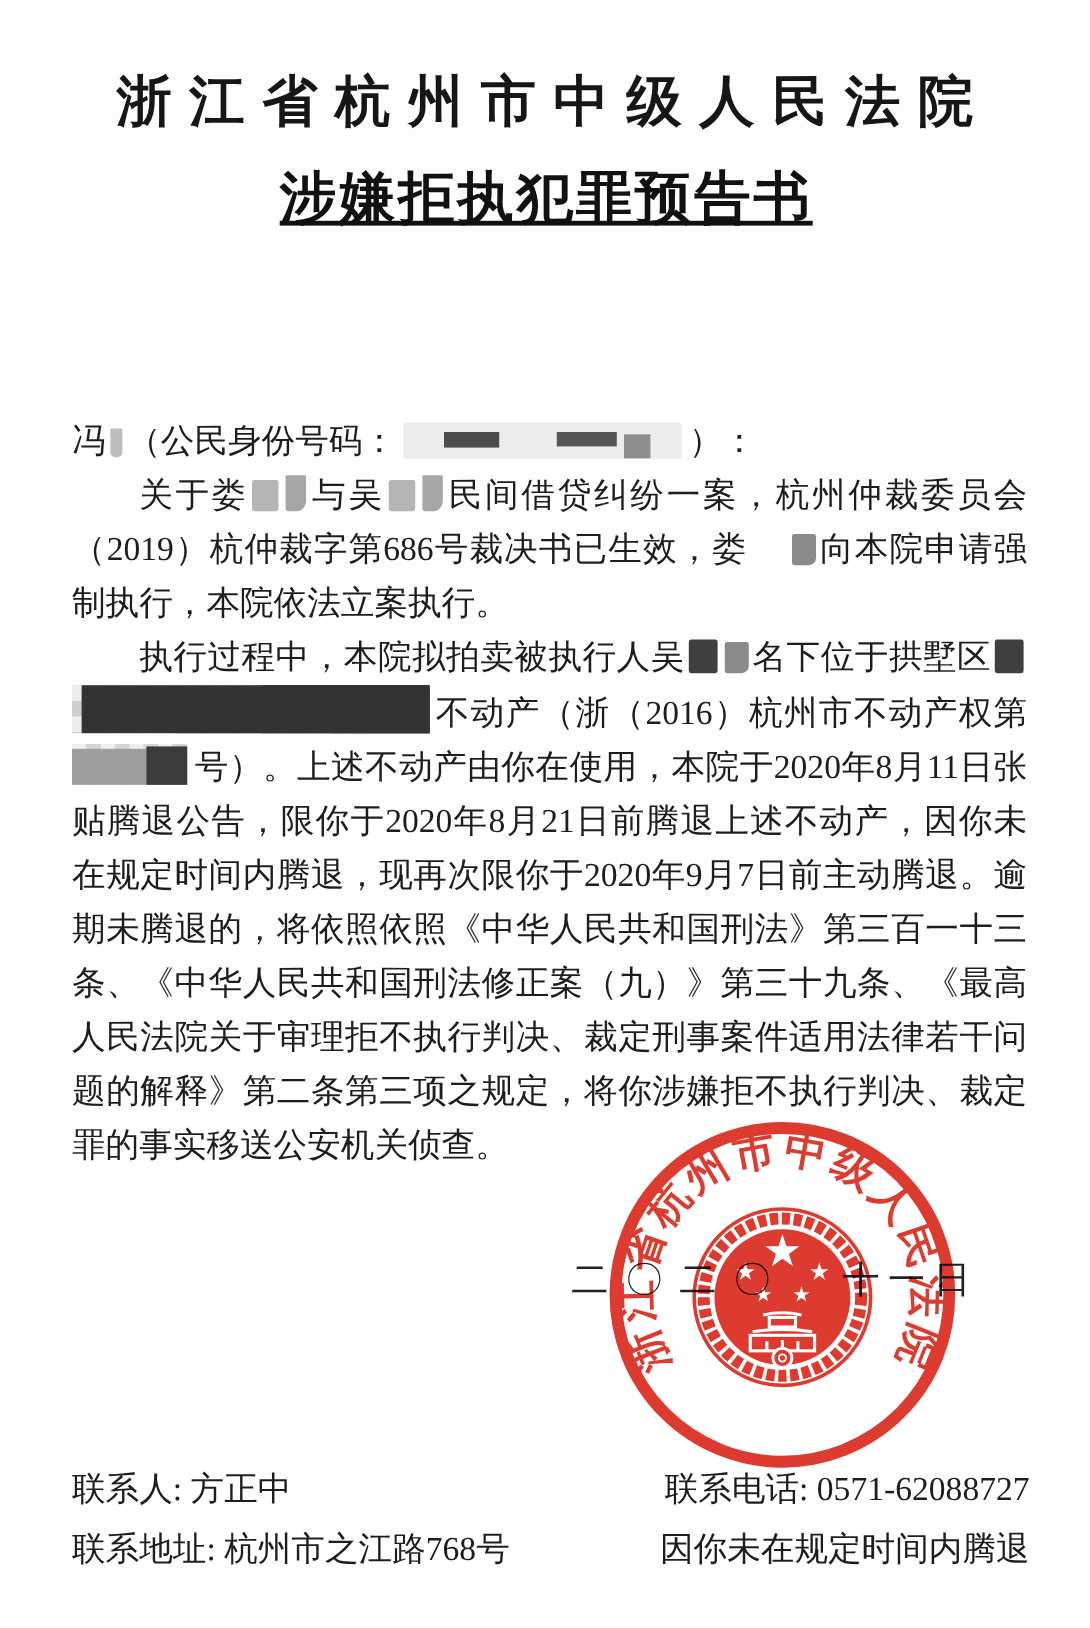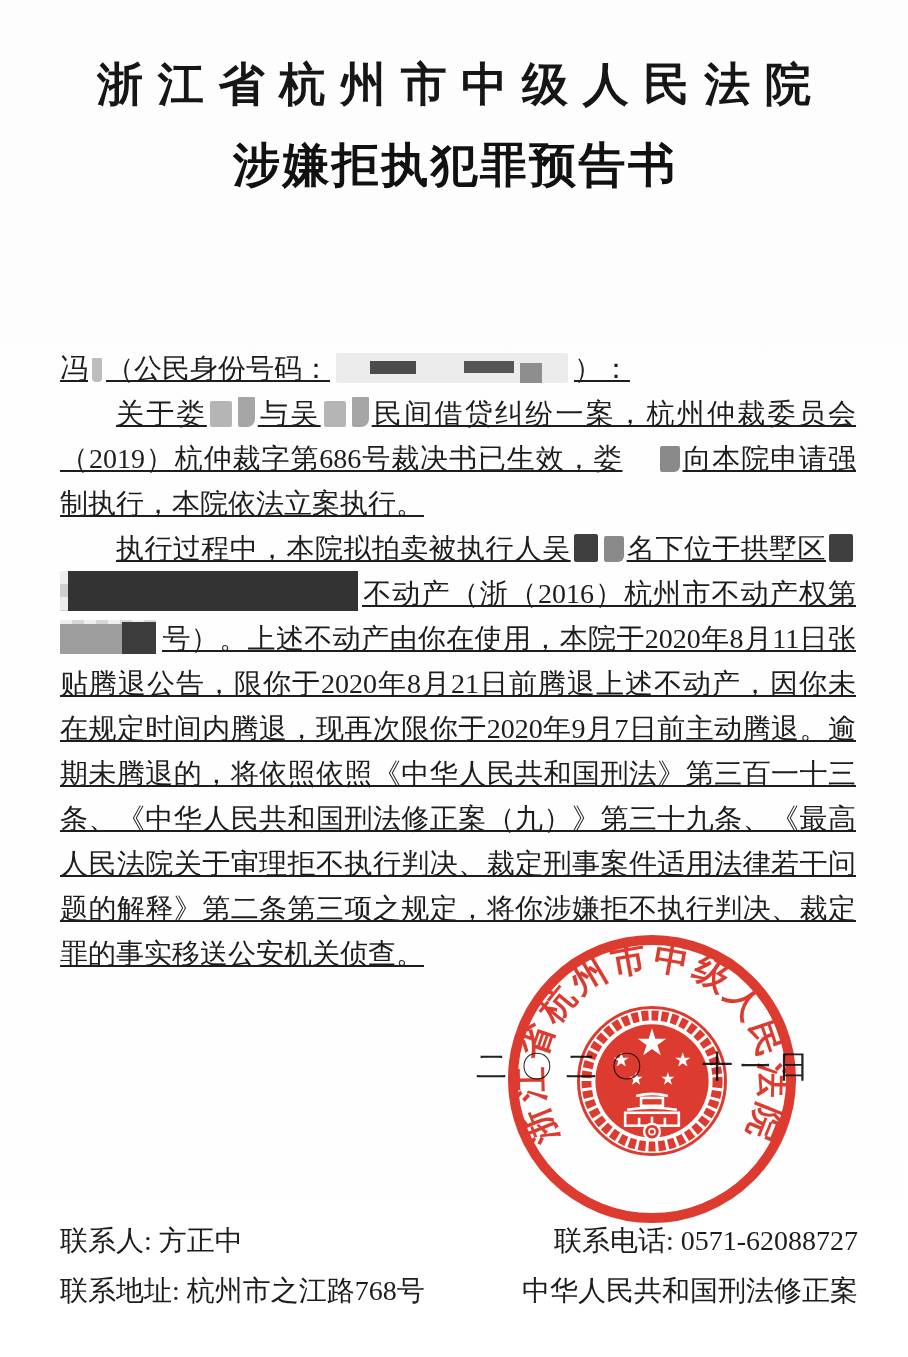--- a/index.html
+++ b/index.html
@@ -13,30 +13,30 @@
   
   .court-title{
     position:absolute;top:54px;left:0;width:100%;
     text-align:center;font-size:46px;font-weight:700;
     letter-spacing:0.32em;text-indent:0.32em;
     color:#161616;
   }
   .doc-title{
     position:absolute;top:134px;left:0;width:100%;
     text-align:center;font-size:47px;font-weight:800;
-    letter-spacing:0.05em;text-indent:0.05em;color:#111;
+    letter-spacing:0.05em;text-indent:0.05em;color:#111;text-decoration:underline;
   }
   .case-number{
     position:absolute;top:258px;right:54px;
     font-size:27px;letter-spacing:2px;color:#222;
   }
   
   .body-text{
     position:absolute;top:346px;left:60px;width:796px;
-    font-size:28px;line-height:45px;text-align:justify;color:#1d1d1d;text-decoration:underline;
+    font-size:28px;line-height:45px;text-align:justify;color:#1d1d1d;
   }
   .body-text p{margin:0;}
   .indent{text-indent:2em;}
   
   .rd{display:inline-block;vertical-align:-4px;}
   .rd-tick{width:10px;height:24px;background:#bdbdbd;border-radius:1px 1px 4px 4px;margin:0 4px;}
   .id-wash{
     width:232px;height:30px;background:#ececec;border-radius:2px;
     position:relative;margin:0 6px;vertical-align:-5px;
   }
@@ -147,16 +147,16 @@
       <circle cx="150" cy="203" r="3" fill="none" stroke="#ffffff" stroke-width="1.6"></circle>
     </g>
   </svg>
 
   <div class="footer-row fr1">
     <span>联系人: 方正中</span>
     <span>联系电话: 0571-62088727</span>
   </div>
   <div class="footer-row fr2">
     <span>联系地址: 杭州市之江路768号</span>
-    <span>中华人民共和国刑法修正案</span>
+    <span>因你未在规定时间内腾退</span>
   </div>
 
 </div>
 
 </body></html>

